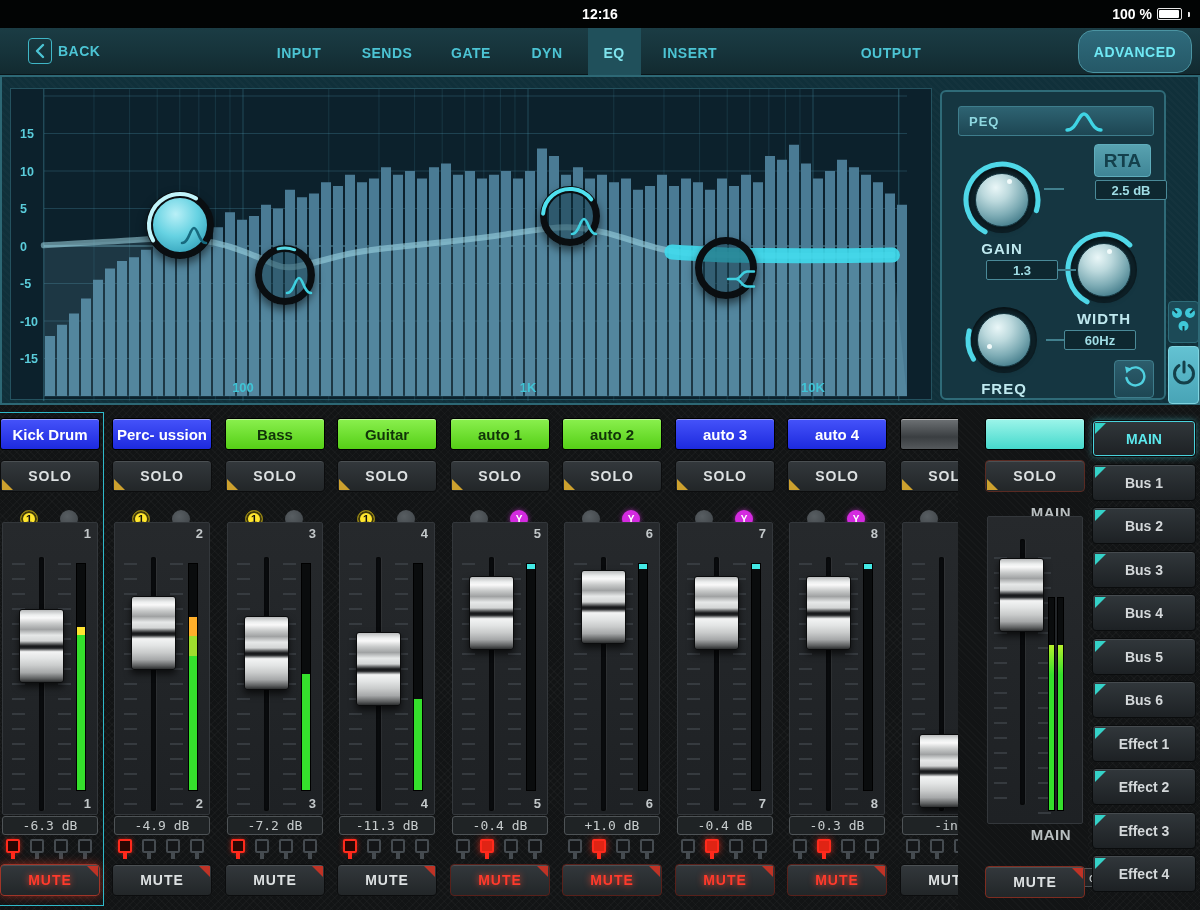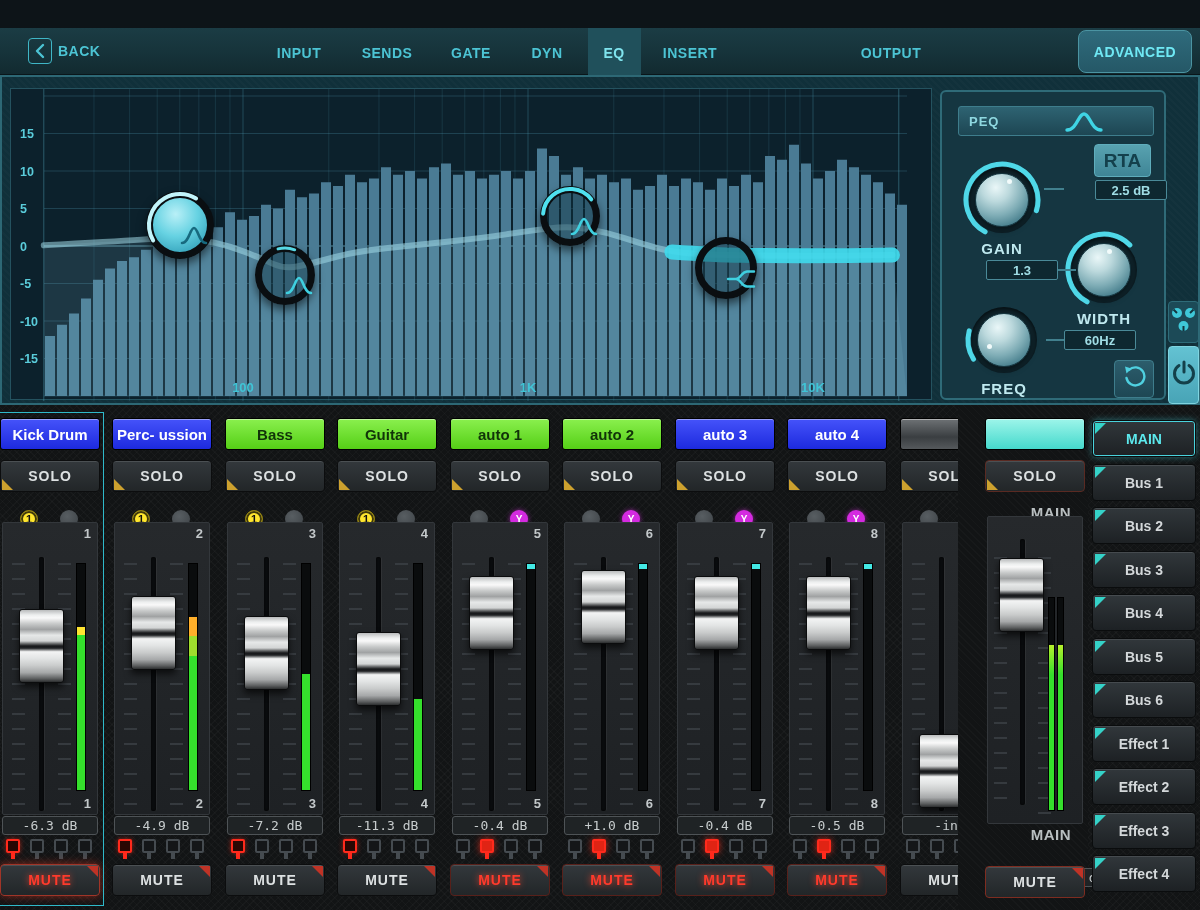--- a/index.html
+++ b/index.html
@@ -20,21 +20,21 @@
   .navbar { position:absolute; left:0; top:28px; width:1200px; height:47px;
     background:linear-gradient(180deg,#1b3c44 0%,#16333a 55%,#122a30 100%);
     border-bottom:1px solid #0a161a; }
   .nav-active-bg { position:absolute; top:0; height:47px; background:#20505b; }
   .back-btn { position:absolute; left:28px; top:10px; display:flex; align-items:center; gap:6px; cursor:pointer; }
   .back-chev { width:24px; height:26px; border:1px solid #3fb6c6; border-radius:4px; display:flex; align-items:center; justify-content:center; }
   .back-label,.nav-item { color:#4cc4d4; font-size:14px; font-weight:bold; letter-spacing:.5px; }
   .nav-item { position:absolute; top:17px; transform:translateX(-50%); cursor:pointer; }
   .nav-item.active { color:#7fe4ee; }
   .adv-btn { position:absolute; right:8px; top:2px; width:114px; height:43px;
-    background:linear-gradient(180deg,#2f6b7c,#255867); border:1px solid #4b94a2; border-radius:8px;
+    background:linear-gradient(180deg,#2f6b7c,#255867); border:1px solid #4b94a2; border-radius:15px;
     color:#6fe8f4; font-size:14px; font-weight:bold; display:flex; align-items:center; justify-content:center; letter-spacing:.5px; cursor:pointer; }
   
   .eq-section { position:absolute; left:0; top:75px; width:1200px; height:330px;
     background:#10303a; border:2px solid #2d6875;
     background-image:repeating-linear-gradient(45deg, rgba(255,255,255,.015) 0 2px, transparent 2px 5px); }
   .graph { position:absolute; left:8px; top:11px; width:922px; height:312px; background:#0c212c; border:1px solid #24525f; }
   .graph svg { position:absolute; left:0; top:0; }
   .eqknob { position:absolute; border-radius:50%; border:7px solid #0a0e11; box-shadow:0 5px 10px rgba(0,0,0,.55); cursor:pointer; }
   .eqknob svg.arc { position:absolute; left:-7px; top:-7px; overflow:visible; }
   .eqknob svg.arc circle { fill:none; transform-origin:50% 50%; stroke-linecap:round; }
@@ -150,20 +150,30 @@
     display:flex; align-items:center; justify-content:center; color:#d4d8da; font-size:14px; font-weight:bold; cursor:pointer; }
   .tab::before { content:''; position:absolute; left:2px; top:2px; width:0; height:0;
     border-top:11px solid #35d2c8; border-right:11px solid transparent; }
   .tab.active { color:#5ce9ed; box-shadow:0 0 7px rgba(70,225,235,.45), inset 0 0 0 1px #49d3dd; }
 </style>
 </head>
 <body>
 
 <div class="screen">
 
+  <div class="statusbar">
+    <span class="sb-time">12:16</span>
+    <div class="sb-batt">
+      <span>100 %</span>
+      <span class="batt-body">
+          <span class="batt-fill"></span>
+        </span>
+      <span class="batt-nub"></span>
+    </div>
+  </div>
 
   <div class="navbar">
     <div class="nav-active-bg" style="left:588px;width:53px;"></div>
     <div class="back-btn">
       <span class="back-chev">
         <svg width="12" height="16" viewBox="0 0 12 16">
             <polyline points="9,2 3,8 9,14" fill="none" stroke="#4cc4d4" stroke-width="2.4" stroke-linecap="round" stroke-linejoin="round"></polyline>
           </svg>
       </span>
       <span class="back-label">BACK</span>
@@ -665,21 +675,21 @@
       <span class="num top">8</span>
       <div class="ticks l"></div>
       <div class="ticks r"></div>
       <div class="track"></div>
       <div class="cap" style="top: 53px;"></div>
       <div class="meter">
               <div class="seg" style="background: rgb(67, 232, 228); top: 0px; height: 5px;"></div>
             </div>
       <span class="num bot">8</span>
     </div>
-    <div class="dbbox">-0.5 dB</div>
+    <div class="dbbox">-0.3 dB</div>
     <div class="pins">
             <span class="pin" style="left: 4px;"></span>
             <span class="pin redfill" style="left: 28px;"></span>
             <span class="pin" style="left: 52px;"></span>
             <span class="pin" style="left: 76px;"></span>
           </div>
     <div class="btn mute on">
             <span>MUTE</span>
           </div>
   </div>

